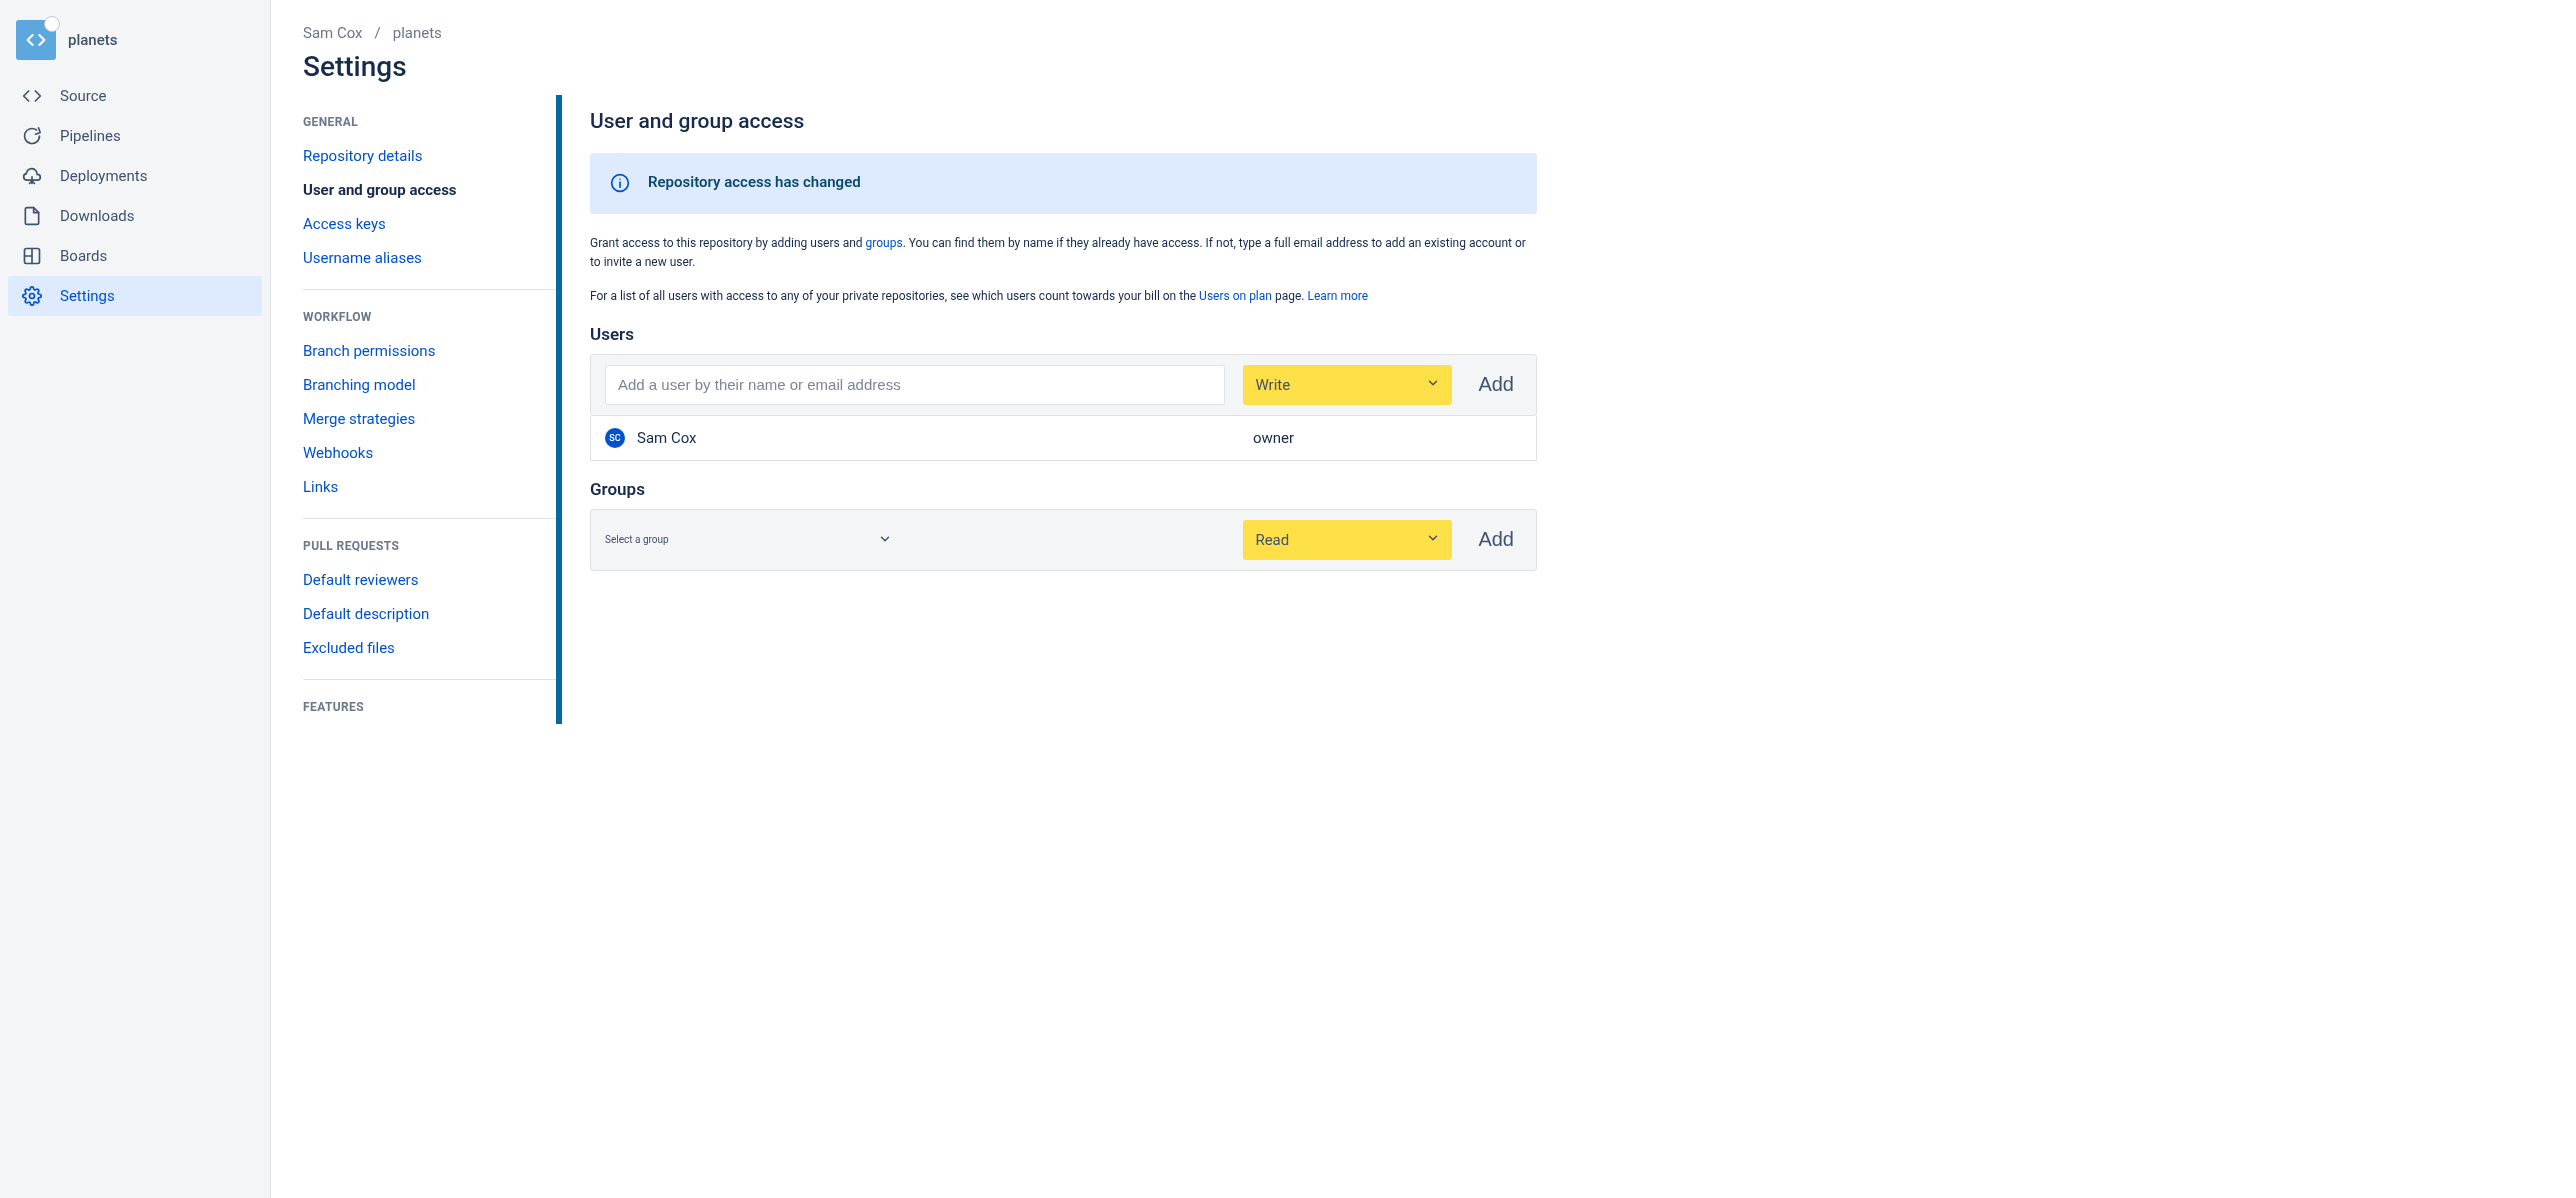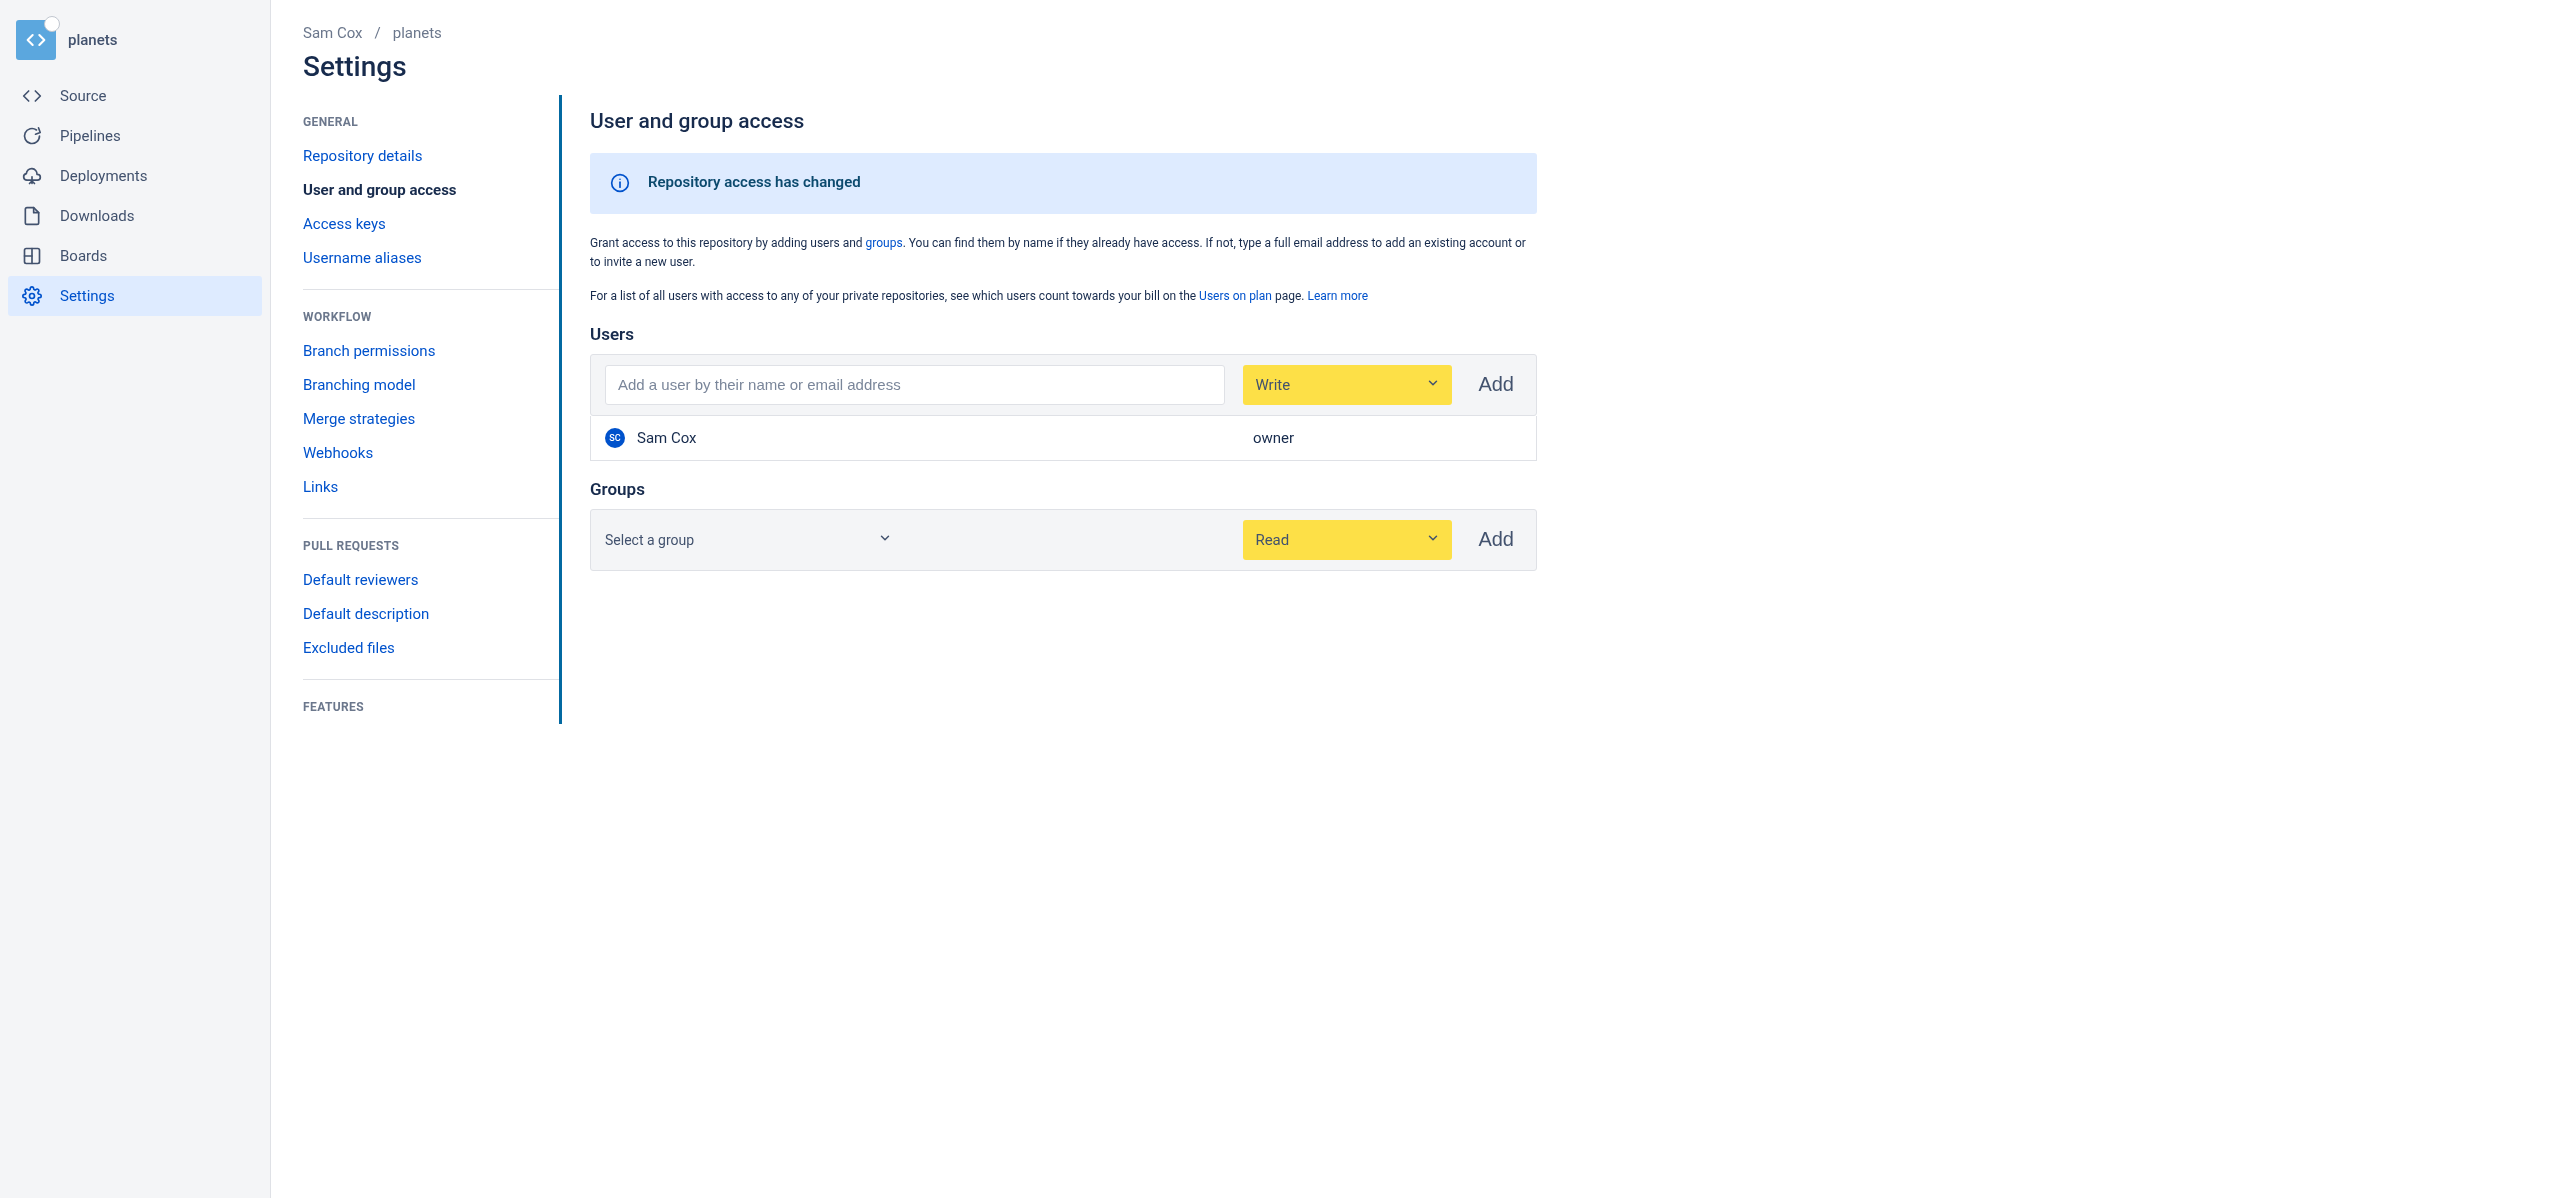--- a/index.html
+++ b/index.html
@@ -85,21 +85,21 @@
     color: #6B778C;
     margin-bottom: 8px;
   }
   .breadcrumb a { color: #6B778C; text-decoration: none; cursor: pointer; }
   .breadcrumb .sep { color: #6B778C; }
   h1.page-title { font-size: 28px; font-weight: 500; color: #172B4D; margin-bottom: 12px; }
 
   .content-row { display: flex; gap: 0; }
   .settings-nav {
     width: 259px;
-    border-right: 3px solid #0369a1;
+    border-right: 6px solid #0369a1;
     flex-shrink: 0;
   }
   .settings-section-header {
     font-size: 12px;
     font-weight: 700;
     color: #6B778C;
     letter-spacing: 0.4px;
     padding: 20px 0 10px 0;
   }
   .settings-nav hr { border: none; border-top: 1px solid #dfe1e6; margin-top: 14px; }
@@ -199,21 +199,21 @@
 
   .group-select {
     flex:1;
     max-width: 299px;
     height: 40px;
     background: transparent;
     border: none;
     display: flex;
     align-items: center;
     justify-content: space-between;
-    font-size: 14px;
+    font-size: 10px;
     color: #42526E;
     cursor: pointer;
     padding-right: 12px;
     gap: 36px;
   }
   .group-row-spacer { flex:1; }
 </style>
 </head>
 <body>
 

